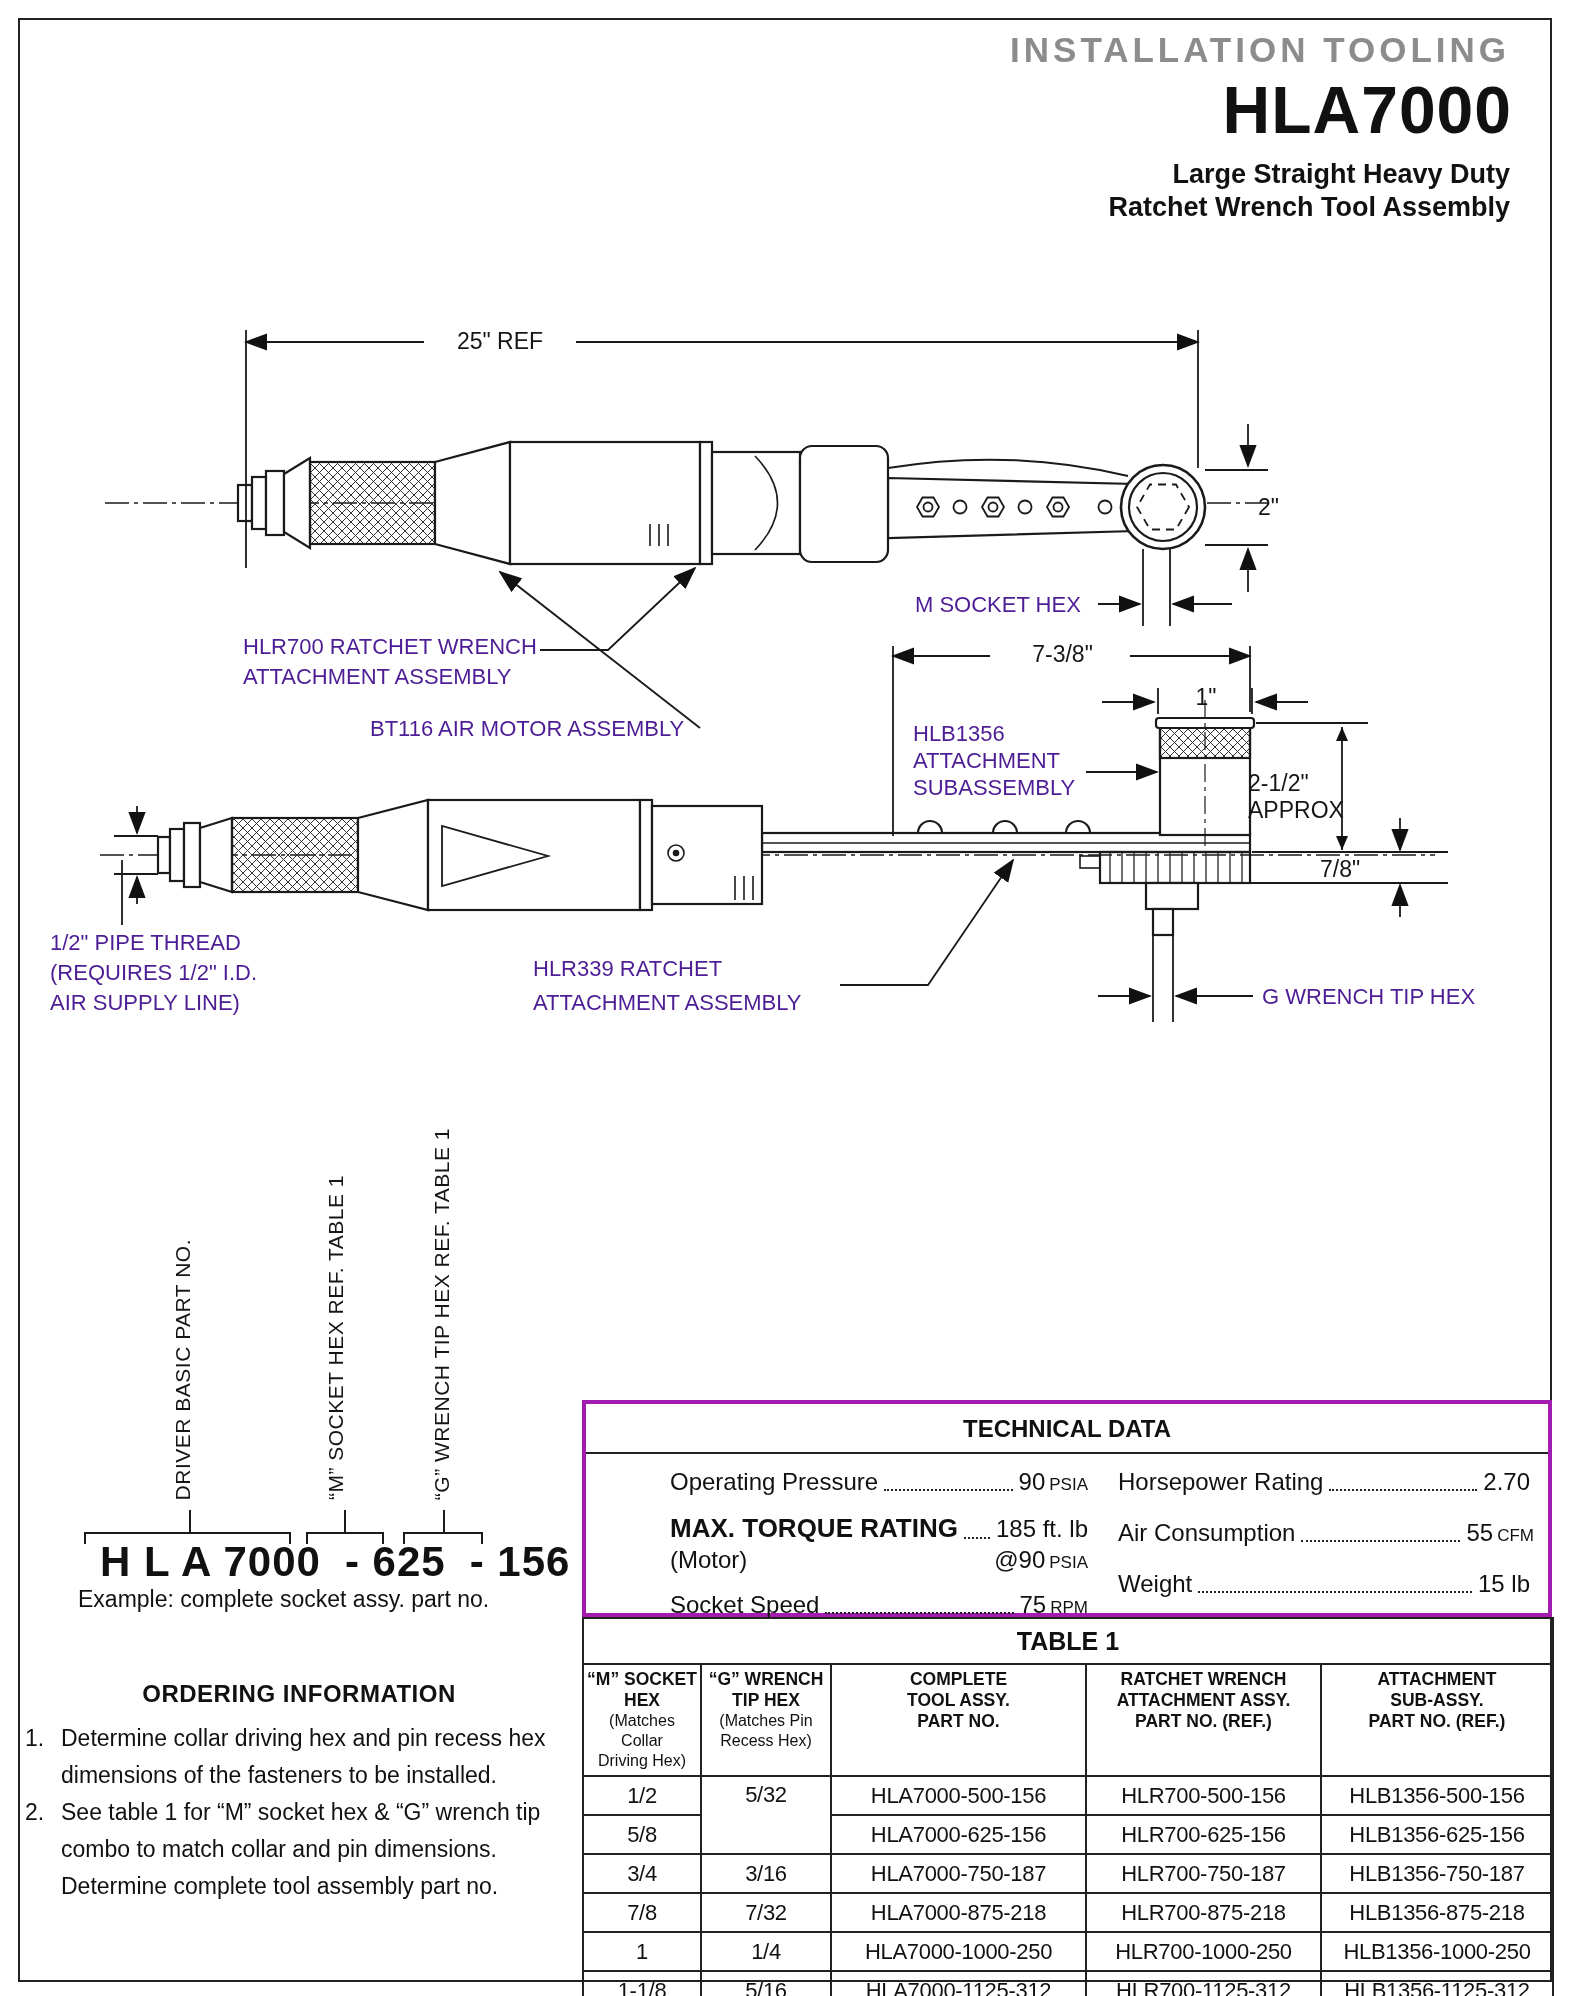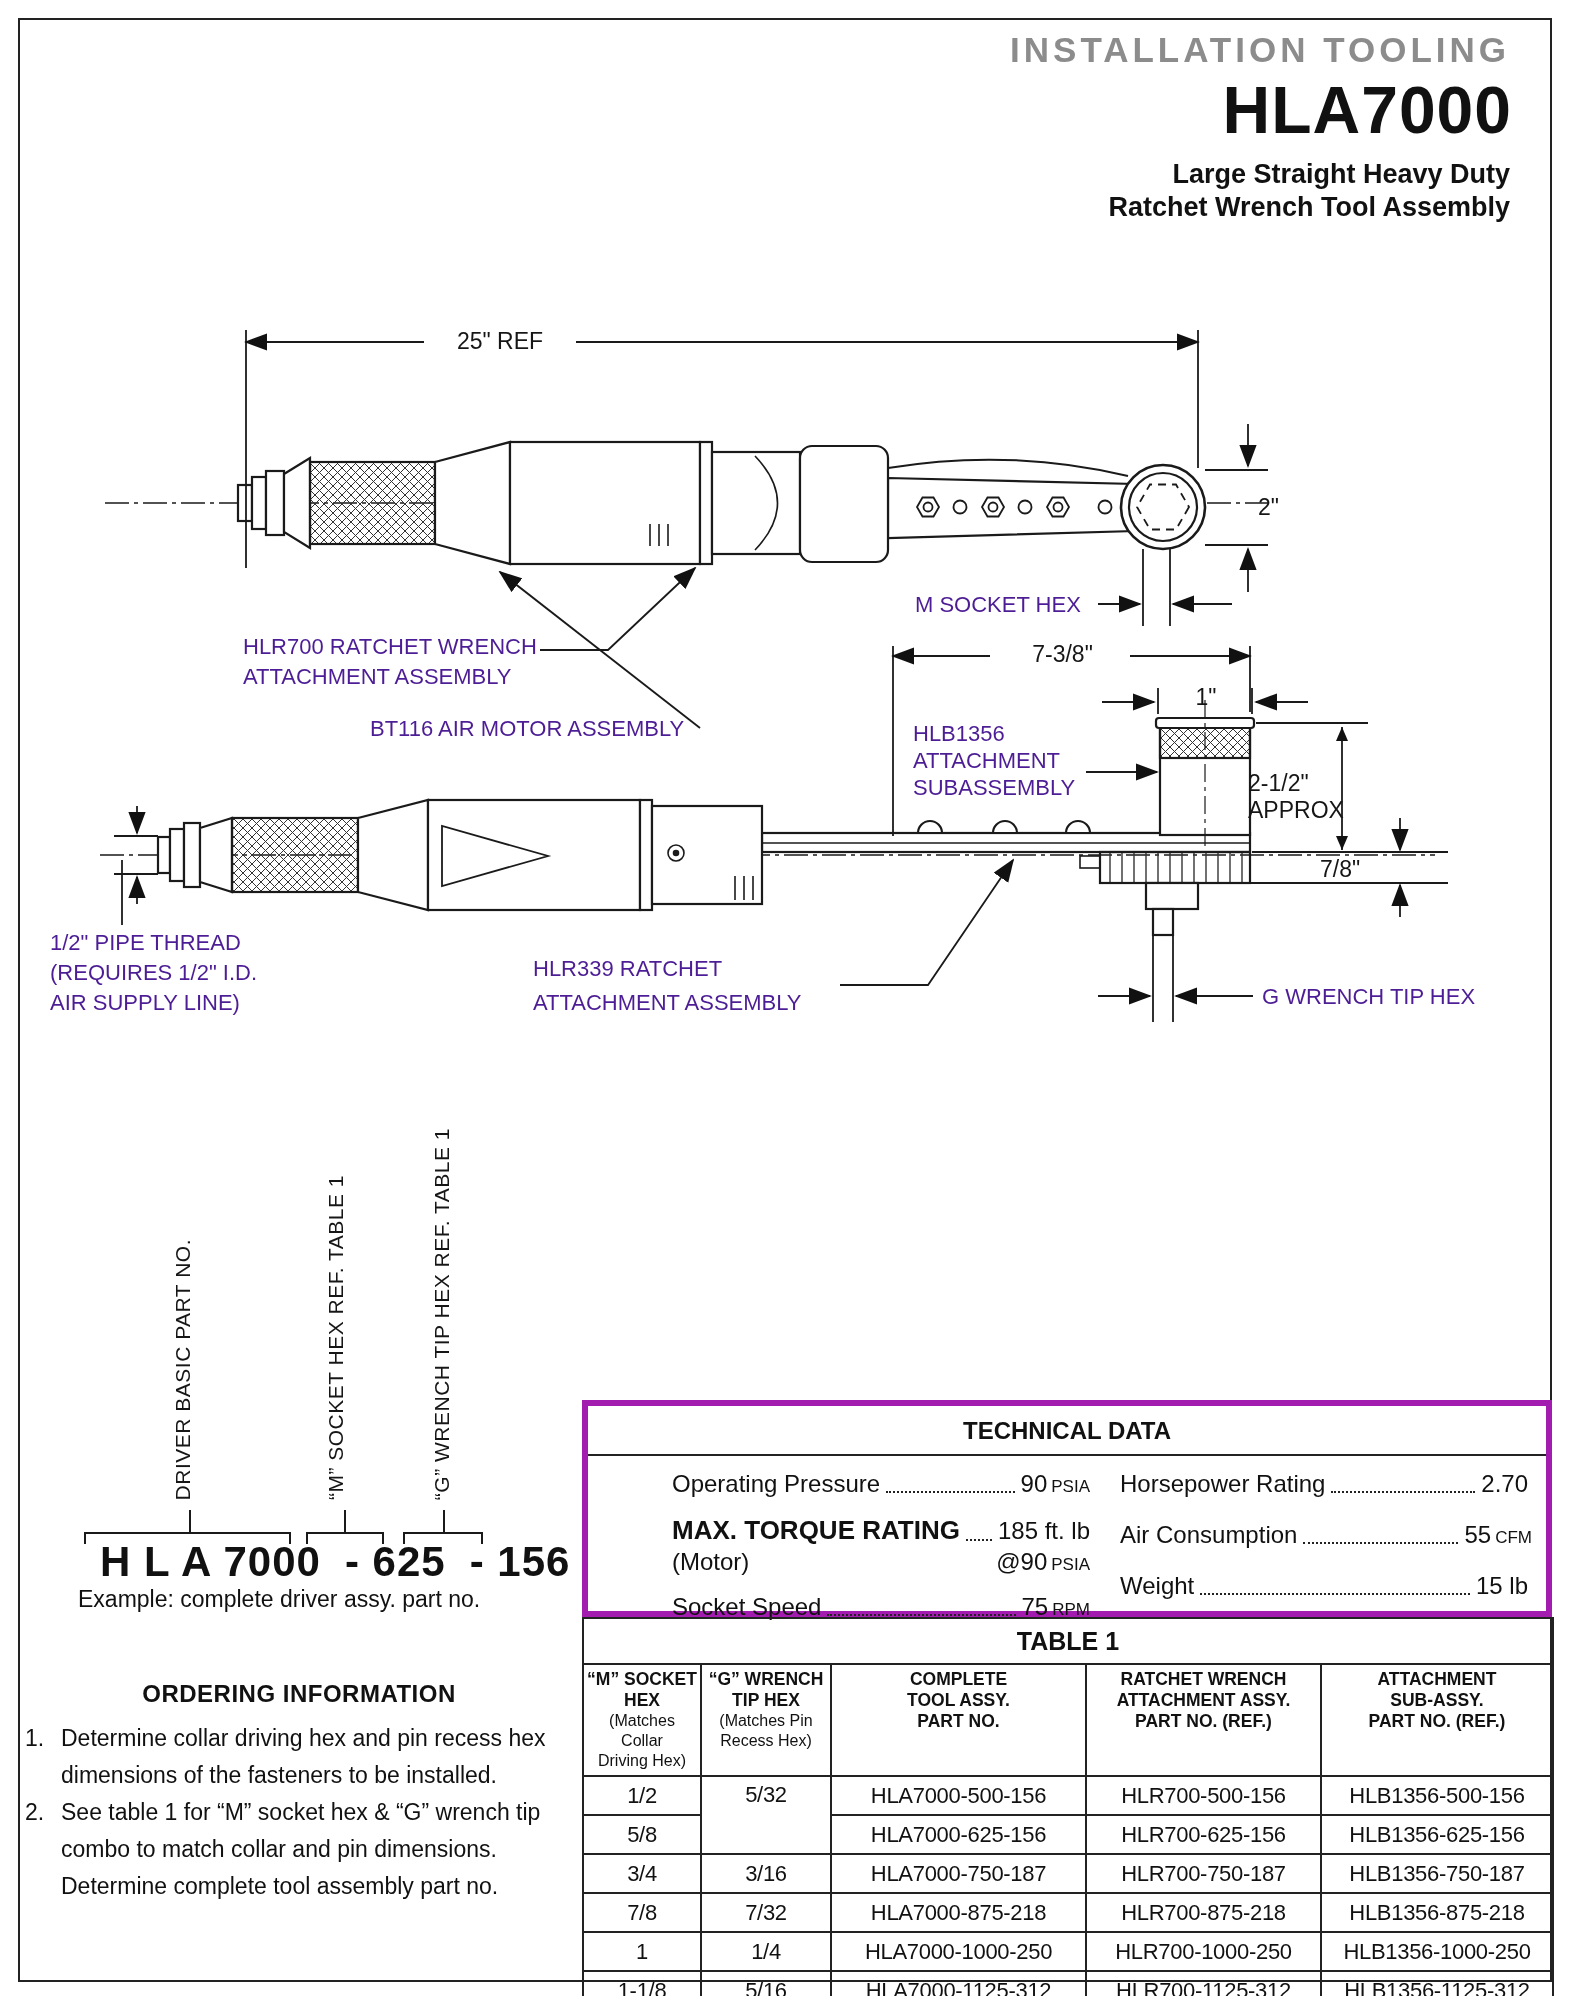--- a/index.html
+++ b/index.html
@@ -27,21 +27,21 @@
         font-size:42px;font-weight:bold;letter-spacing:1px;}
   .example{position:absolute;left:78px;top:1586px;font-size:23px;}
   
   .ordering{position:absolute;left:25px;top:1680px;width:548px;}
   .ordering h3{margin:0 0 12px 0;text-align:center;font-size:24px;letter-spacing:0.5px;}
   .oitem{display:flex;font-size:23px;line-height:37px;}
   .onum{width:36px;flex:0 0 36px;}
   .otext{flex:1;}
   
   .tech{position:absolute;left:582px;top:1400px;width:970px;height:217px;
-        border:6px solid #a21caf;box-sizing:border-box;}
+        border:4px solid #a21caf;box-sizing:border-box;}
   .tech-title{text-align:center;font-size:24px;font-weight:bold;padding:11px 0 9px 0;
         border-bottom:2px solid #222;}
   .tech-body{display:flex;padding:14px 14px 0 84px;gap:30px;}
   .tcol{display:flex;flex-direction:column;}
   .tcol.left{width:418px;flex:0 0 418px;}
   .tcol.right{flex:1;}
   .td-row{display:flex;align-items:baseline;font-size:24px;margin-bottom:17px;}
   .td-row2{display:flex;align-items:baseline;font-size:24px;margin:-12px 0 17px 0;}
   .tcol.right .td-row{margin-bottom:23px;}
   .dots{flex:1;border-bottom:2px dotted #222;margin:0 6px;align-self:flex-end;
@@ -256,21 +256,21 @@
 
   <div class="vlabel" style="left:171px;bottom:496px;">DRIVER BASIC PART NO.</div>
   <div class="vlabel" style="left:324px;bottom:496px;">“M” SOCKET HEX REF. TABLE 1</div>
   <div class="vlabel" style="left:430px;bottom:496px;">“G” WRENCH TIP HEX REF. TABLE 1</div>
 
   <div class="partline">
     <span>H L A 7000</span>
     <span>- 625</span>
     <span>- 156</span>
   </div>
-  <div class="example">Example: complete driver assy. part no.</div>
+  <div class="example">Example: complete socket assy. part no.</div>
 
   <div class="ordering">
     <h3>ORDERING INFORMATION</h3>
     <div class="oitem">
       <span class="onum">1.</span>
       <span class="otext">Determine collar driving hex and pin recess hex dimensions of the fasteners to be installed.</span>
     </div>
     <div class="oitem">
       <span class="onum">2.</span>
       <span class="otext">See table 1 for “M” socket hex &amp; “G” wrench tip combo to match collar and pin dimensions. Determine complete tool assembly part no.</span>

